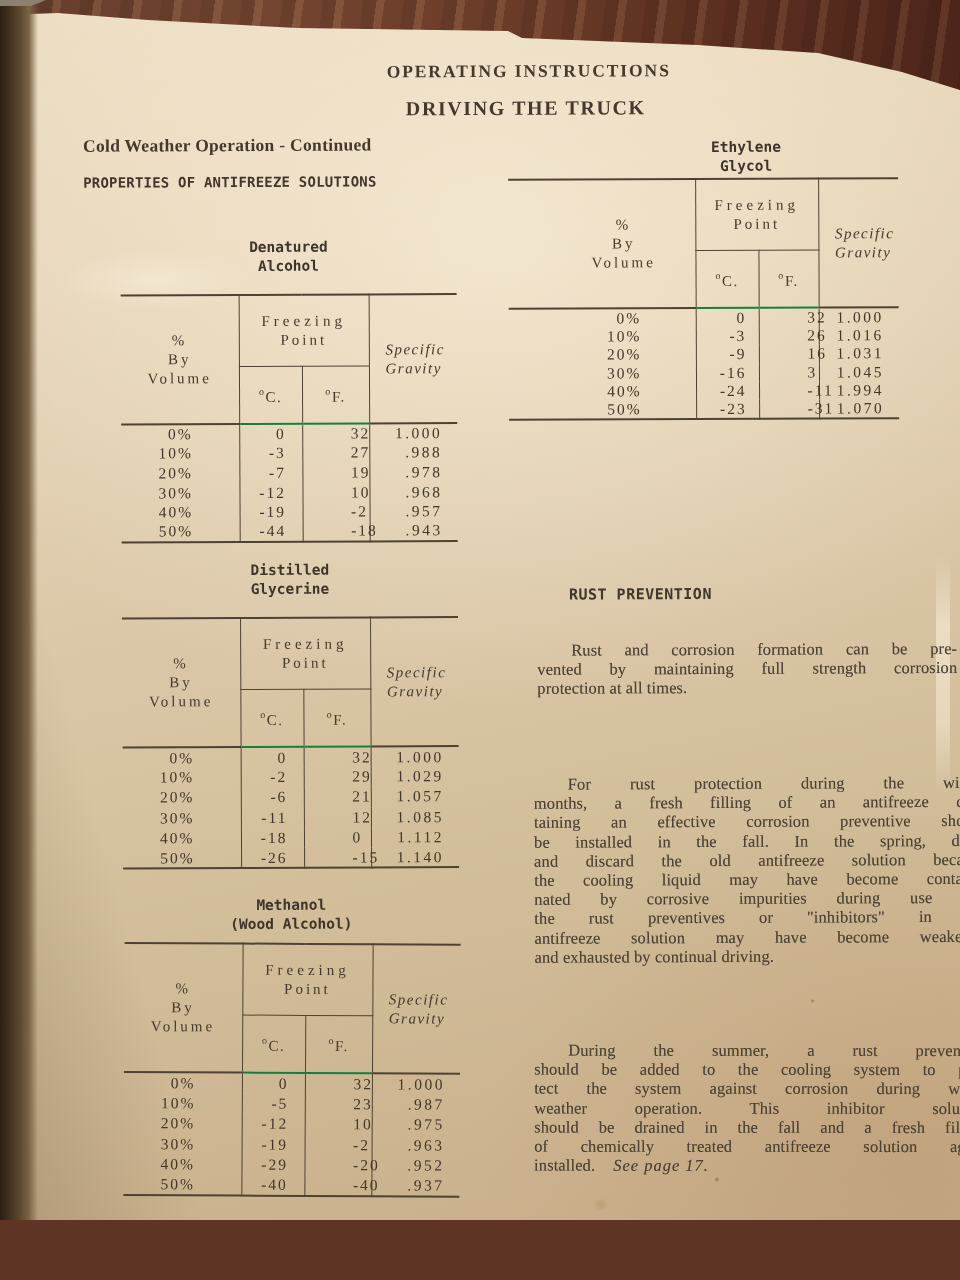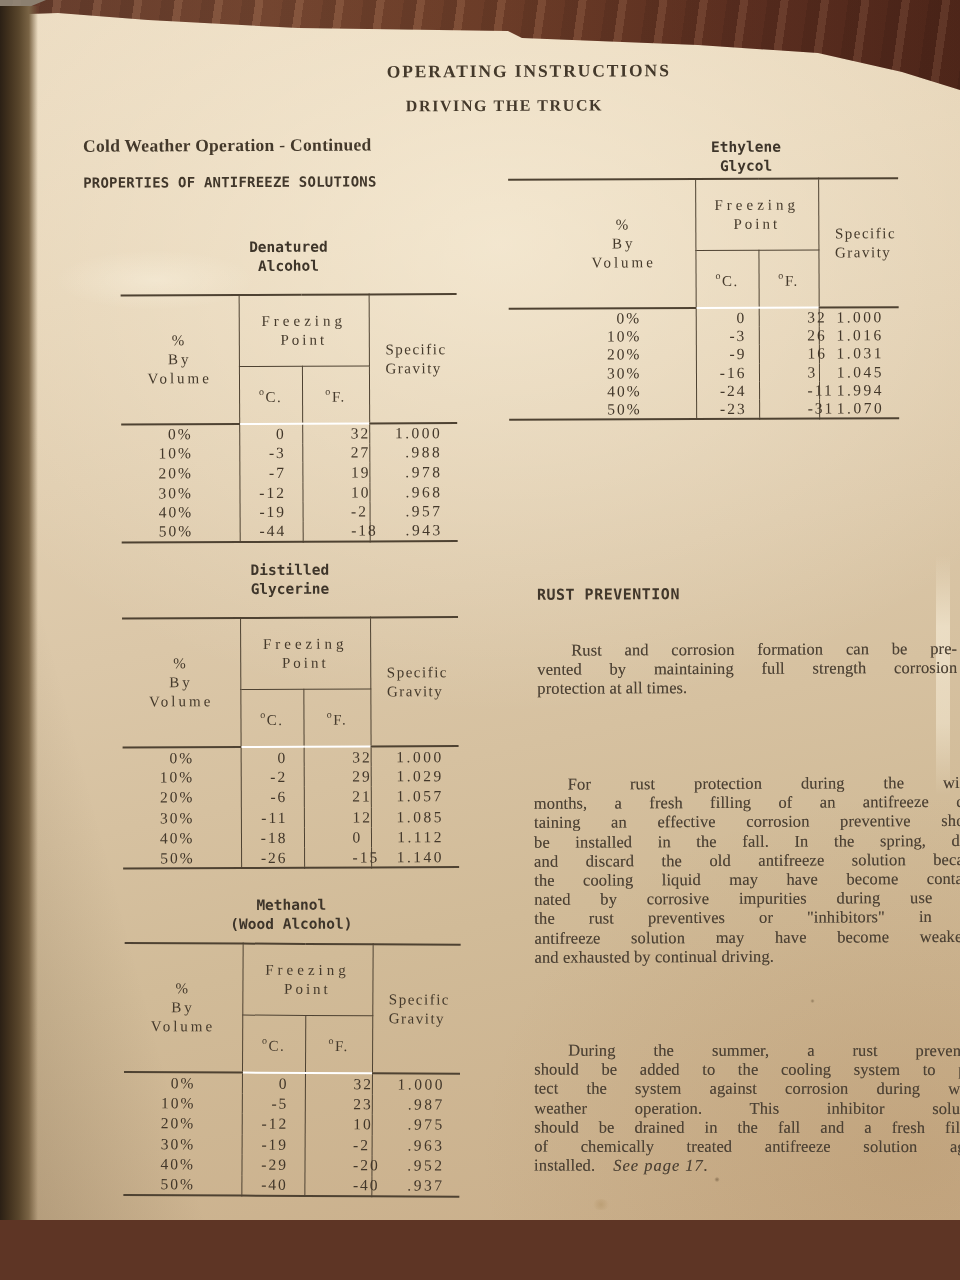--- a/index.html
+++ b/index.html
@@ -28,21 +28,21 @@
     background:radial-gradient(closest-side, rgba(255,250,235,0.35), rgba(255,250,235,0));}
   .streak{position:absolute;left:936px;top:555px;width:14px;height:240px;z-index:4;
     background:linear-gradient(180deg, rgba(255,248,230,0) 0%, rgba(255,248,230,0.5) 30%, rgba(255,248,230,0.42) 70%, rgba(255,248,230,0) 100%);}
 
   .content{position:absolute;inset:0;z-index:5;transform:rotate(-0.25deg);color:#4a3f31;}
   .content > div{position:absolute;}
   .serifb{font-family:"Liberation Serif",serif;font-weight:bold;color:#44392b;}
   .mono{font-family:"DejaVu Sans Mono",monospace;font-weight:bold;color:#41372b;}
 
   #h-title1{left:389px;top:61px;font-size:17.5px;letter-spacing:1.9px;}
-  #h-title2{left:408px;top:97px;font-size:16px;letter-spacing:1.6px;}
+  #h-title2{left:408px;top:97px;font-size:20px;letter-spacing:1.6px;}
   #h-cold{left:85px;top:134px;font-size:17.5px;letter-spacing:0.3px;}
   #h-props{left:85px;top:173px;font-size:14px;letter-spacing:0.2px;}
 
   
   .ttitle{text-align:center;font-family:"DejaVu Sans Mono",monospace;font-weight:bold;font-size:14.5px;line-height:19px;color:#3e352a;}
   #ttl-da{left:122px;top:237px;width:336px;}
   #ttl-dg{left:122px;top:560px;width:336px;}
   #ttl-me{left:122px;top:895px;width:336px;}
   #ttl-eg{left:553px;top:139px;width:390px;}
 
@@ -55,23 +55,23 @@
   .atable{border-collapse:collapse;table-layout:fixed;width:100%;
     font-family:"Liberation Serif",serif;color:#42372a;
     border-top:2px solid #4e4232;border-bottom:2.5px solid #4e4232;}
   .atable th{font-weight:normal;font-size:15px;line-height:19px;vertical-align:middle;text-align:center;color:#453a2c;padding:16px;}
   .th-vol{border-right:1.5px solid #4e4232;border-bottom:2px solid #4e4232;padding-right:12px;}
   .th-fp{border-right:1.5px solid #4e4232;border-bottom:1.5px solid #4e4232;}
   .th-fp div{letter-spacing:4px;}
   .th-fp div+div{letter-spacing:3px;}
   .th-vol div{letter-spacing:3px;}
   .th-sg{border-bottom:2px solid #4e4232;}
-  .th-sg div{letter-spacing:1.5px;}
+  .th-sg div{letter-spacing:1.5px;font-style:italic;}
   .th-c{border-right:1.5px solid #4e4232;}
-  .th-c,.th-f{border-bottom:2px solid #ffffff;letter-spacing:1.5px;font-size:15px;}
+  .th-c,.th-f{border-bottom:2px solid #15803d;letter-spacing:1.5px;font-size:15px;}
   .th-f{border-right:1.5px solid #4e4232;}
   .atable sup{font-size:10px;position:relative;top:-1px;}
   .atable thead tr:first-child{height:55px;}
   .atable thead tr:nth-child(2){height:37px;}
   #tbl-eg thead tr:first-child{height:66px;}
   #tbl-eg thead tr:nth-child(2){height:45px;}
   .atable tbody tr{height:19.6px;}
   #tbl-dg tbody tr{height:20.2px;}
   #tbl-me tbody tr{height:20.5px;}
   #tbl-eg tbody tr{height:18.3px;}
@@ -81,21 +81,21 @@
   .atable td.c2{border-right:1.5px solid #4e4232;padding-right:11px;padding-left:48px;}
   .atable td.c3{padding-right:15px;letter-spacing:2.5px;}
   #tbl-eg td.c0{padding-right:54px;}
   #tbl-eg td.c1{padding-right:12px;}
   #tbl-eg td.c2{padding-right:13px;}
   #tbl-eg .th-vol{padding:0 0 0 44px;}
   .col-v{width:118px;} .col-c{width:63px;} .col-f{width:67px;} .col-s{width:88px;}
   #tbl-eg .col-v{width:187px;} #tbl-eg .col-f{width:60px;} #tbl-eg .col-s{width:80px;}
 
   
-  #rust-h{left:537px;top:586px;font-size:15px;letter-spacing:0.5px;}
+  #rust-h{left:569px;top:586px;font-size:15px;letter-spacing:0.5px;}
   .para{font-size:16.5px;line-height:19.2px;letter-spacing:0.1px;color:#4c4134;text-shadow:0 0 0.6px rgba(76,65,52,0.5);}
   #p1{left:537px;top:641px;width:420px;}
   #p2{left:533px;top:775px;width:452px;}
   #p3{left:532px;top:1042px;width:452px;transform:rotate(0.3deg);}
   .tline{text-align:justify;text-align-last:justify;}
   .tline.first{text-indent:34px;}
   .tline.lastline{text-align-last:left;}
   .p3last{text-align:justify;text-align-last:left;}
   .p3last em{margin-left:18px;letter-spacing:1px;}
 

